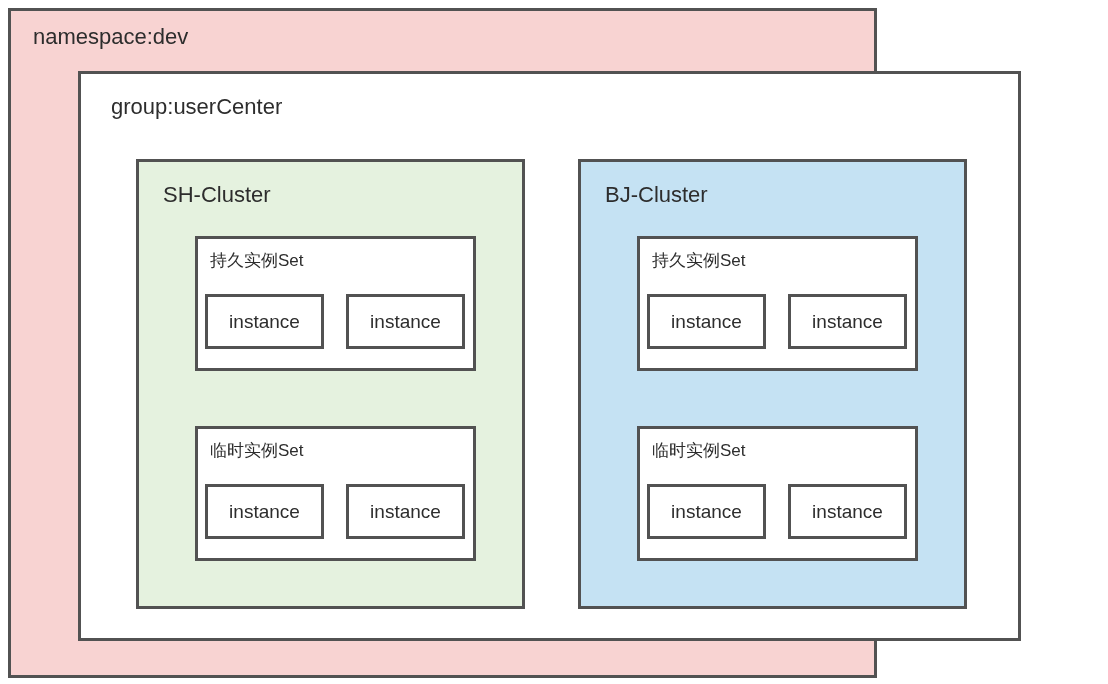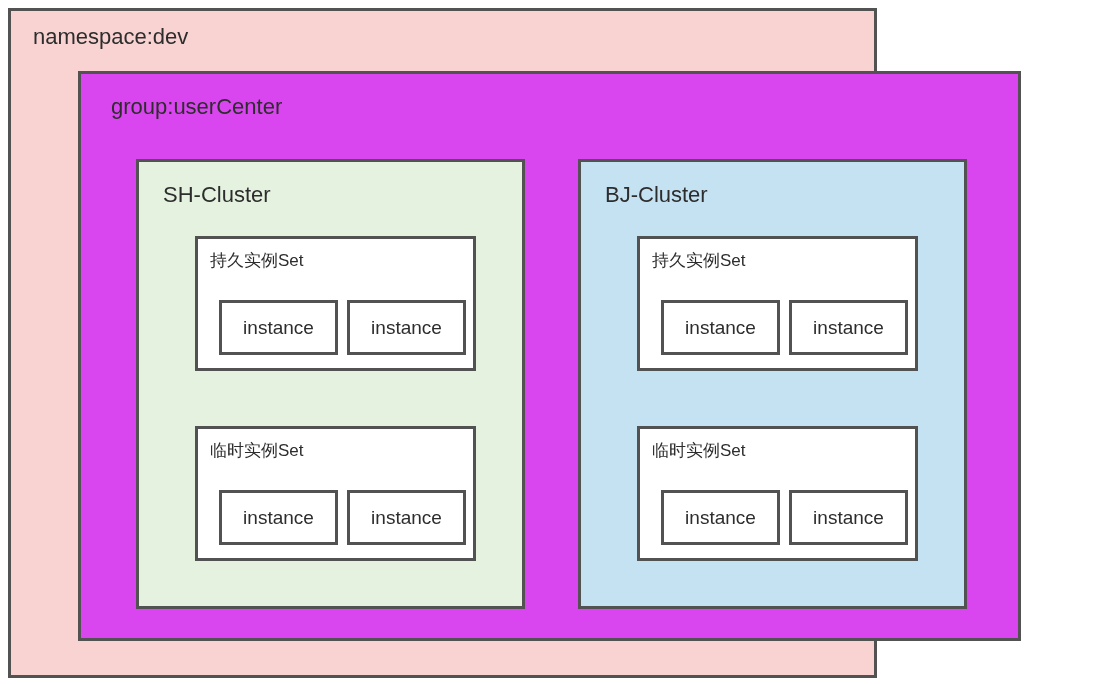--- a/index.html
+++ b/index.html
@@ -36,21 +36,21 @@
     font-size: 22px;
     line-height: 26px;
     white-space: nowrap;
   }
   
   .group-box {
     left: 67px;
     top: 60px;
     width: 943px;
     height: 570px;
-    background: #d946ef;
+    background: #ffffff;
   }
   .group-label {
     position: absolute;
     left: 30px;
     top: 20px;
     font-size: 22px;
     line-height: 26px;
     white-space: nowrap;
   }
   
@@ -82,25 +82,24 @@
     position: absolute;
     left: 12px;
     top: 9px;
     font-size: 17px;
     line-height: 26px;
     white-space: nowrap;
   }
   
   .instances {
     position: absolute;
-    left: 21px;
+    left: 7px;
     top: 55px;
     display: flex;
-    gap: 9px;
-    margin-top: 6px;
+    gap: 22px;
   }
   .instance {
     position: static;
     width: 119px;
     height: 55px;
     background: #ffffff;
     border: 3px solid #525252;
     box-sizing: border-box;
     display: flex;
     align-items: center;

